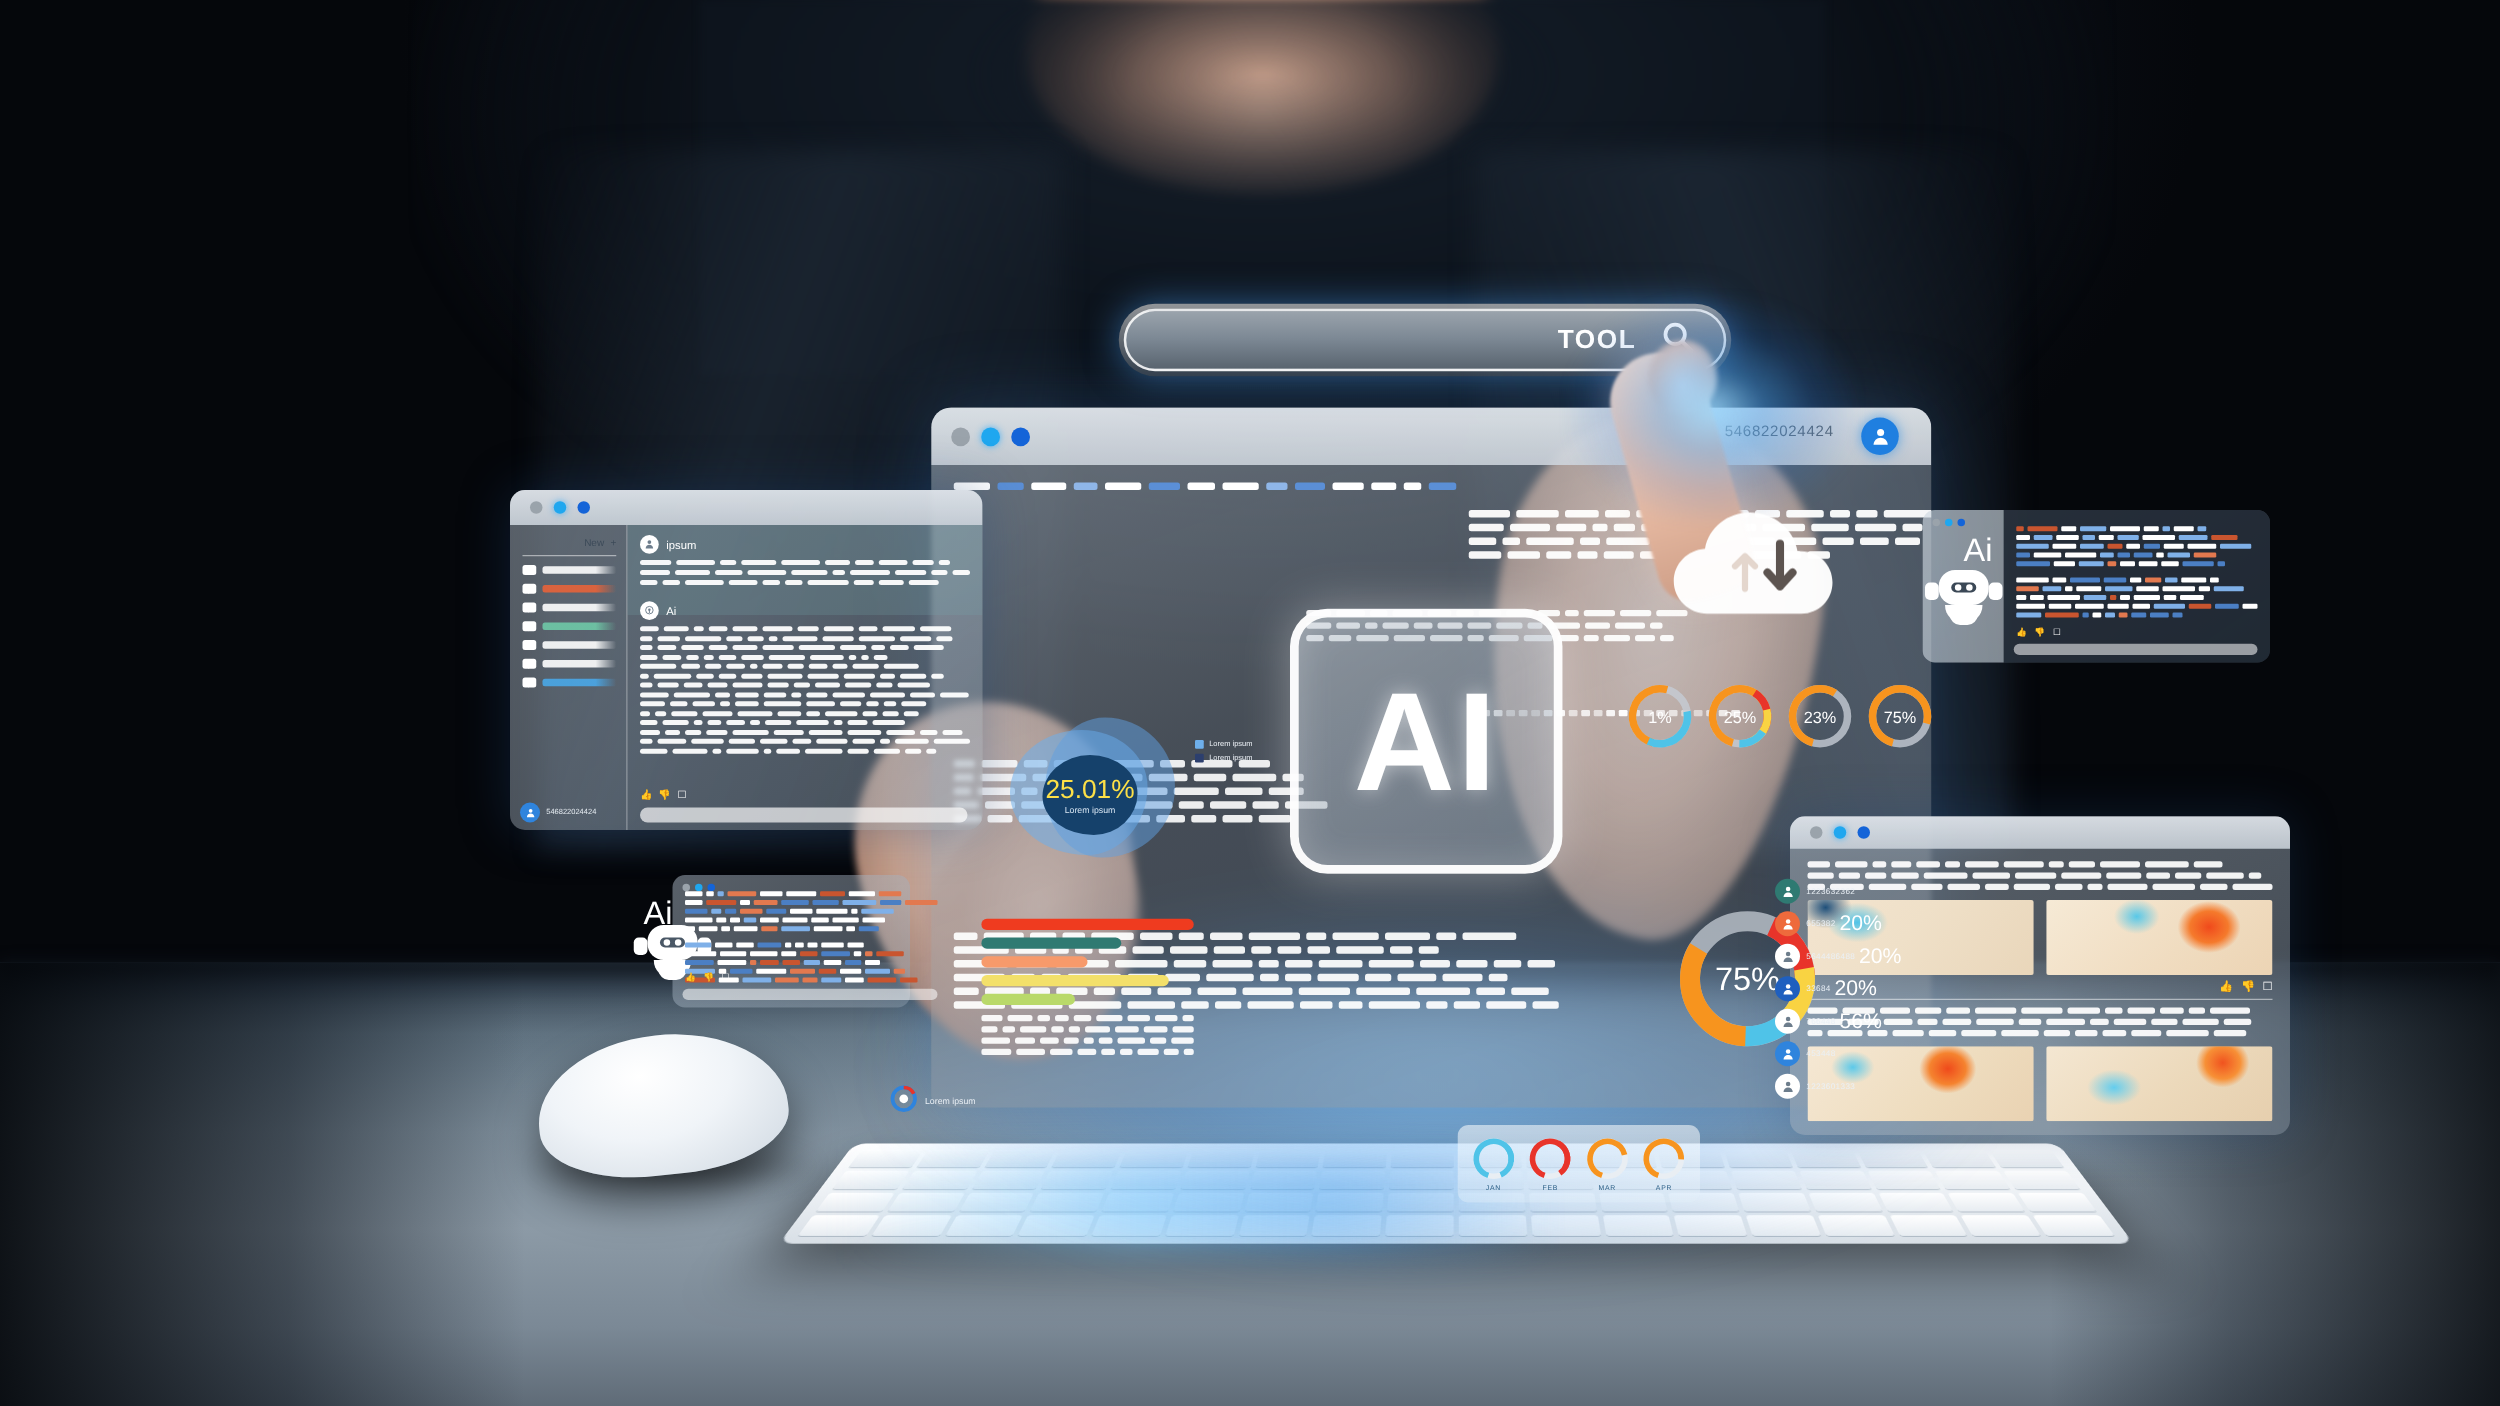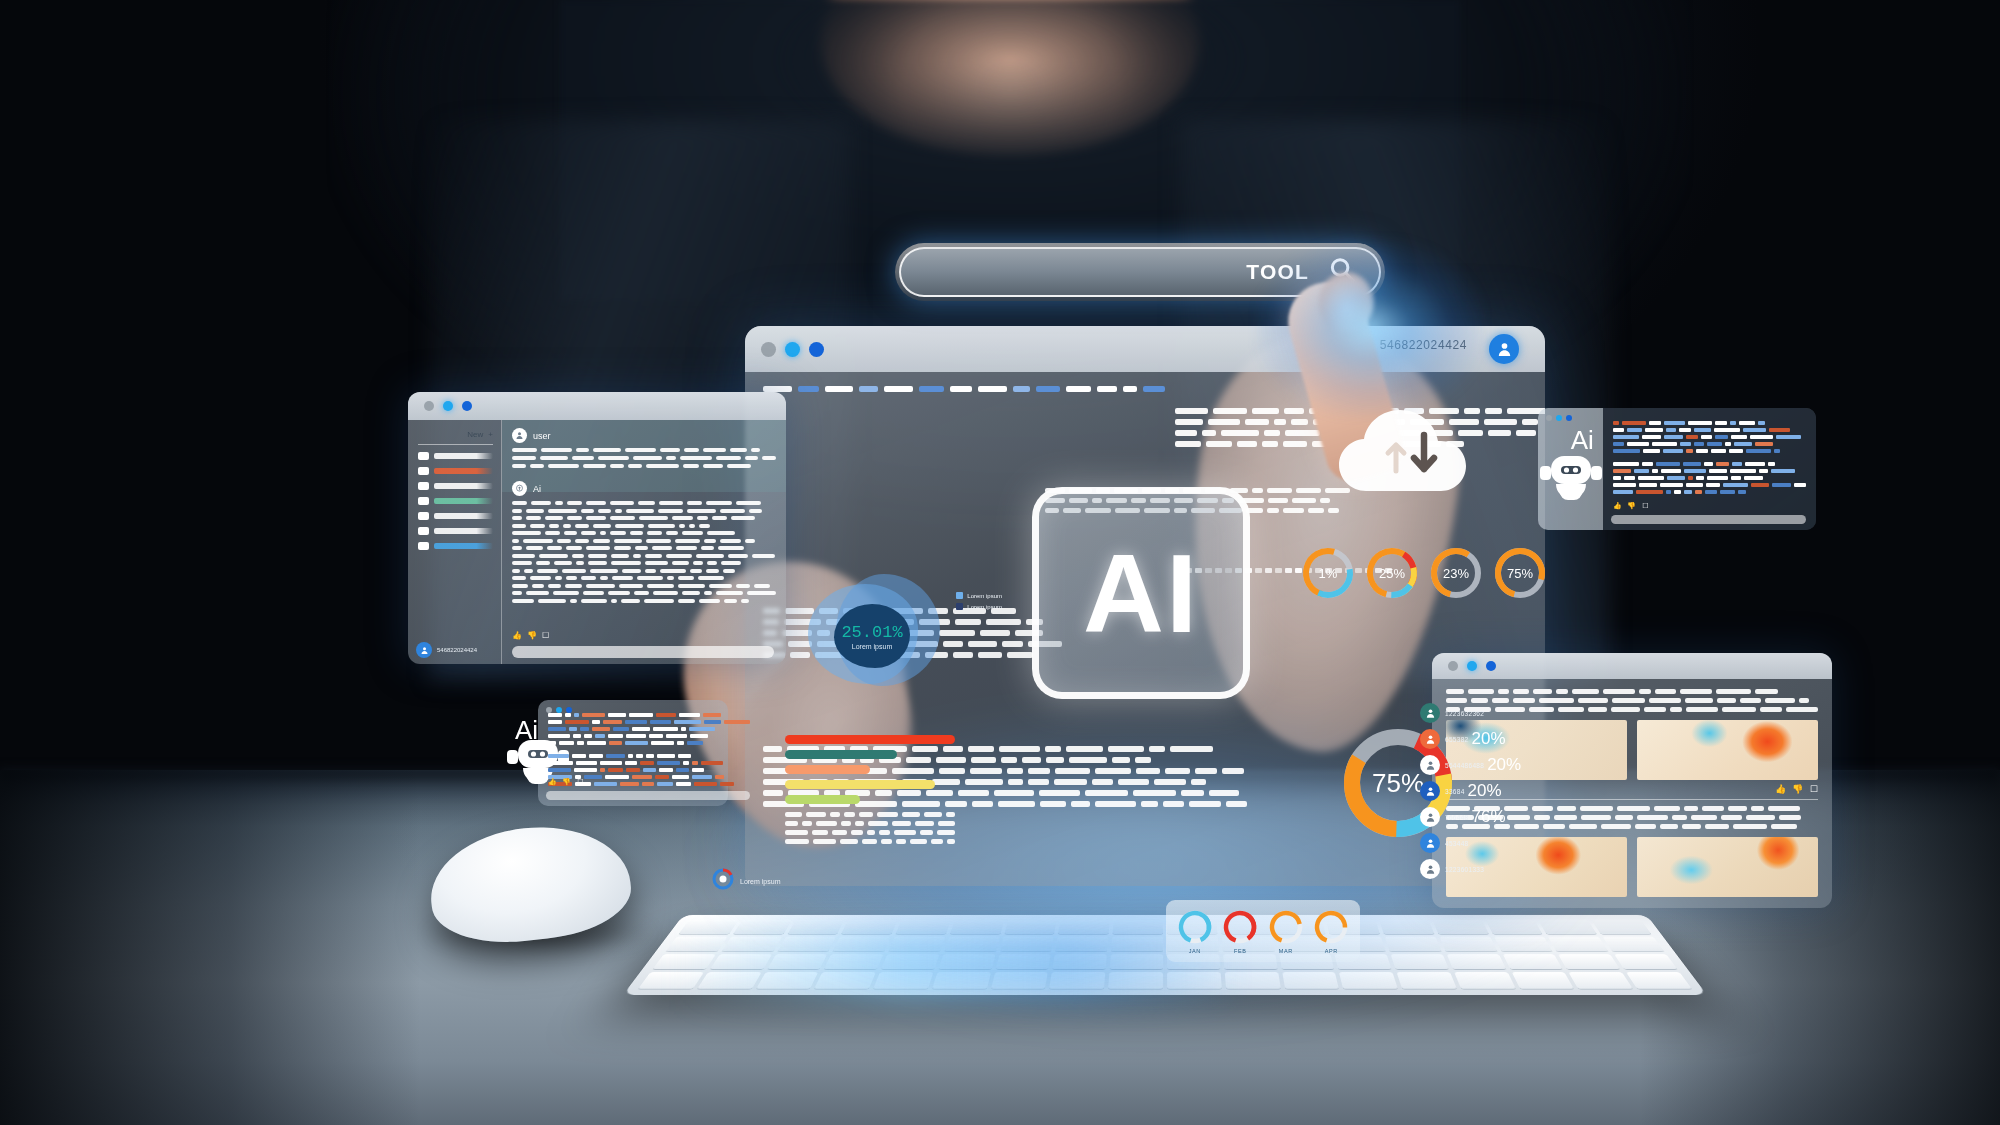--- a/index.html
+++ b/index.html
@@ -215,21 +215,21 @@
 
   
   #donut2501 { position:absolute; left:800px; top:570px; width:142px; height:130px; }
   #donut2501 .blob-a { position:absolute; left:8px; top:14px; width:110px; height:100px;
     background:rgba(110,175,235,.55); border-radius:52% 48% 44% 56%/50% 45% 55% 50%; filter:blur(.6px); }
   #donut2501 .blob-b { position:absolute; left:36px; top:4px; width:104px; height:112px;
     background:rgba(96,160,225,.5); border-radius:46% 54% 56% 44%/52% 50% 50% 48%; }
   #donut2501 .core { position:absolute; left:34px; top:34px; width:76px; height:64px;
     background:#15416b; border-radius:50% 50% 46% 54%/52% 48% 52% 48%;
     display:flex; flex-direction:column; align-items:center; justify-content:center; }
-  #donut2501 .pct { color:#14b8a6; font-size:17px;font-family:Liberation Mono, monospace; }
+  #donut2501 .pct { color:#fde047; font-size:21px; }
   #donut2501 .cap { color:#d8e6f3; font-size:7px; margin-top:1px; }
   .dleg { position:absolute; right:-60px; top:22px; }
   .dleg div { display:flex; align-items:center; gap:4px; margin-bottom:4px; font-size:6px; color:#eef3f8; }
   .dleg i { width:7px; height:7px; display:block; border-radius:1px; }
 
   
   #gauges { position:absolute; left:1300px; top:545px; width:250px; height:80px; display:flex; gap:8px; }
   .gauge { position:relative; width:56px; height:56px; }
   .gauge .lbl { position:absolute; inset:0; display:flex; align-items:center; justify-content:center;
     color:#fff; font-size:13px; }
@@ -784,21 +784,21 @@
       <div class="chat-main">
         <div class="msg-user-bg"></div>
         <div style="position:relative;">
           <div class="msg-head">
             <span class="msg-ava">
               <svg viewBox="0 0 24 24">
                   <circle cx="12" cy="7" r="4"></circle>
                   <path d="M4 21c0-4.4 3.6-8 8-8s8 3.6 8 8z"></path>
                 </svg>
             </span>
-            <span class="msg-name">user</span>
+            <span class="msg-name">ipsum</span>
           </div>
           <div id="userLines">
               <div class="row" style="margin-bottom: 4px; gap: 4px;">
                 <i style="width: 25px; height: 4px; background: rgba(255, 255, 255, 0.95); border-radius: 2px; display: block;"></i>
                 <i style="width: 31px; height: 4px; background: rgba(255, 255, 255, 0.95); border-radius: 2px; display: block;"></i>
                 <i style="width: 13px; height: 4px; background: rgba(255, 255, 255, 0.95); border-radius: 2px; display: block;"></i>
                 <i style="width: 28px; height: 4px; background: rgba(255, 255, 255, 0.95); border-radius: 2px; display: block;"></i>
                 <i style="width: 31px; height: 4px; background: rgba(255, 255, 255, 0.95); border-radius: 2px; display: block;"></i>
                 <i style="width: 20px; height: 4px; background: rgba(255, 255, 255, 0.95); border-radius: 2px; display: block;"></i>
                 <i style="width: 15px; height: 4px; background: rgba(255, 255, 255, 0.95); border-radius: 2px; display: block;"></i>
@@ -1529,21 +1529,21 @@
         <span class="ul-pct">20%</span>
       </div>
       <div class="ul-row">
         <span class="ul-ico" style="background:#ffffff">
           <svg viewBox="0 0 24 24" style="fill:#6d7d8c">
             <circle cx="12" cy="7" r="4"></circle>
             <path d="M4 21c0-4.4 3.6-8 8-8s8 3.6 8 8z"></path>
           </svg>
         </span>
         <span class="ul-num">766448</span>
-        <span class="ul-pct">76%</span>
+        <span class="ul-pct">56%</span>
       </div>
       <div class="ul-row">
         <span class="ul-ico" style="background:#2f84dd">
           <svg viewBox="0 0 24 24" style="fill:#fff">
             <circle cx="12" cy="7" r="4"></circle>
             <path d="M4 21c0-4.4 3.6-8 8-8s8 3.6 8 8z"></path>
           </svg>
         </span>
         <span class="ul-num">453448</span>
       </div>

